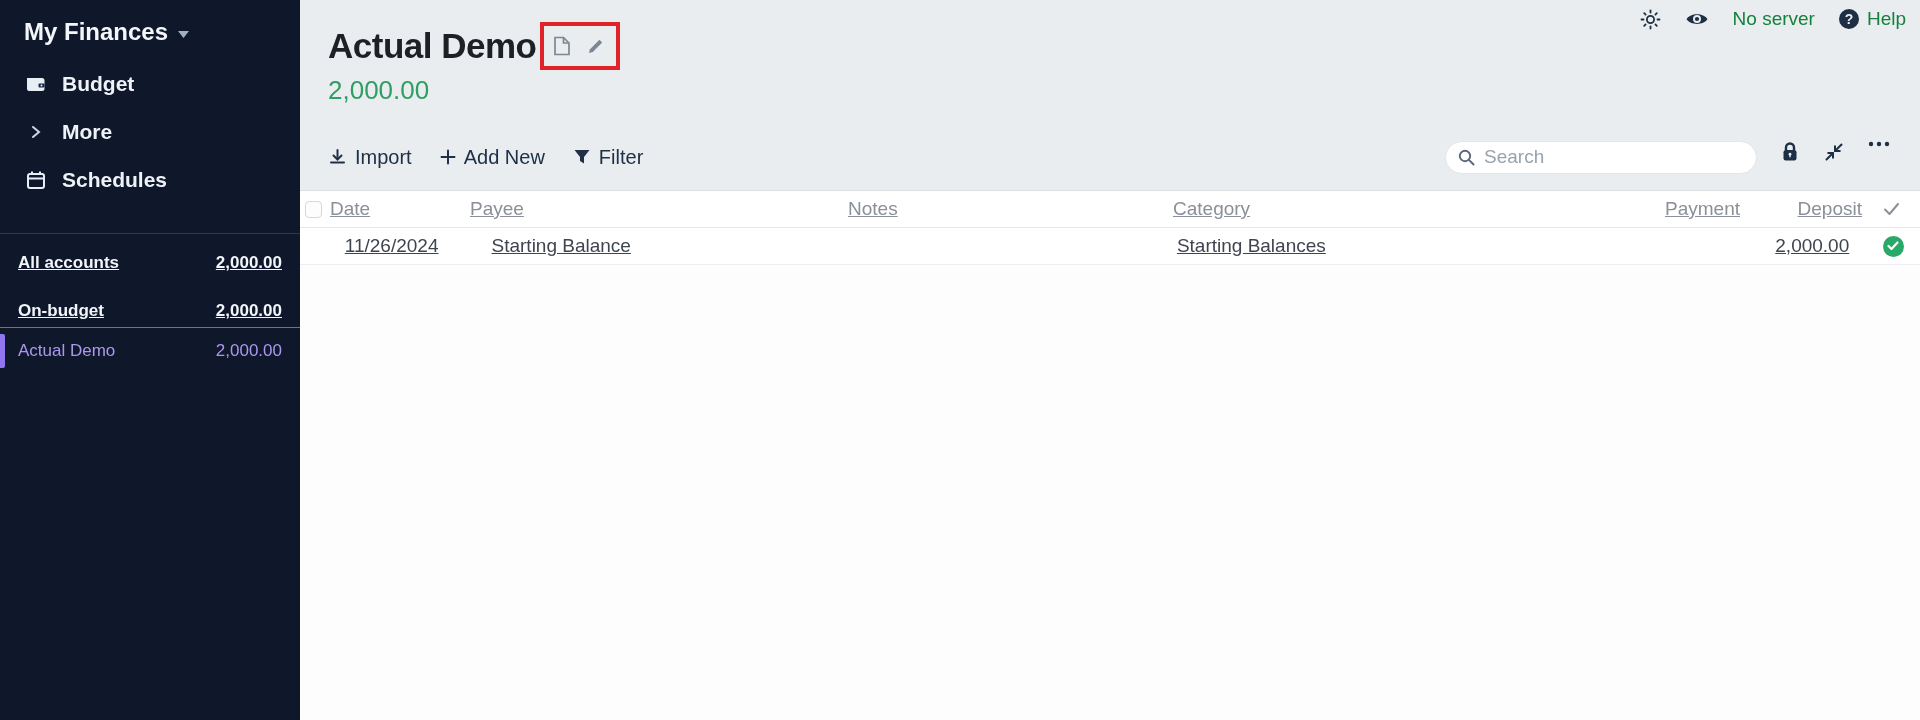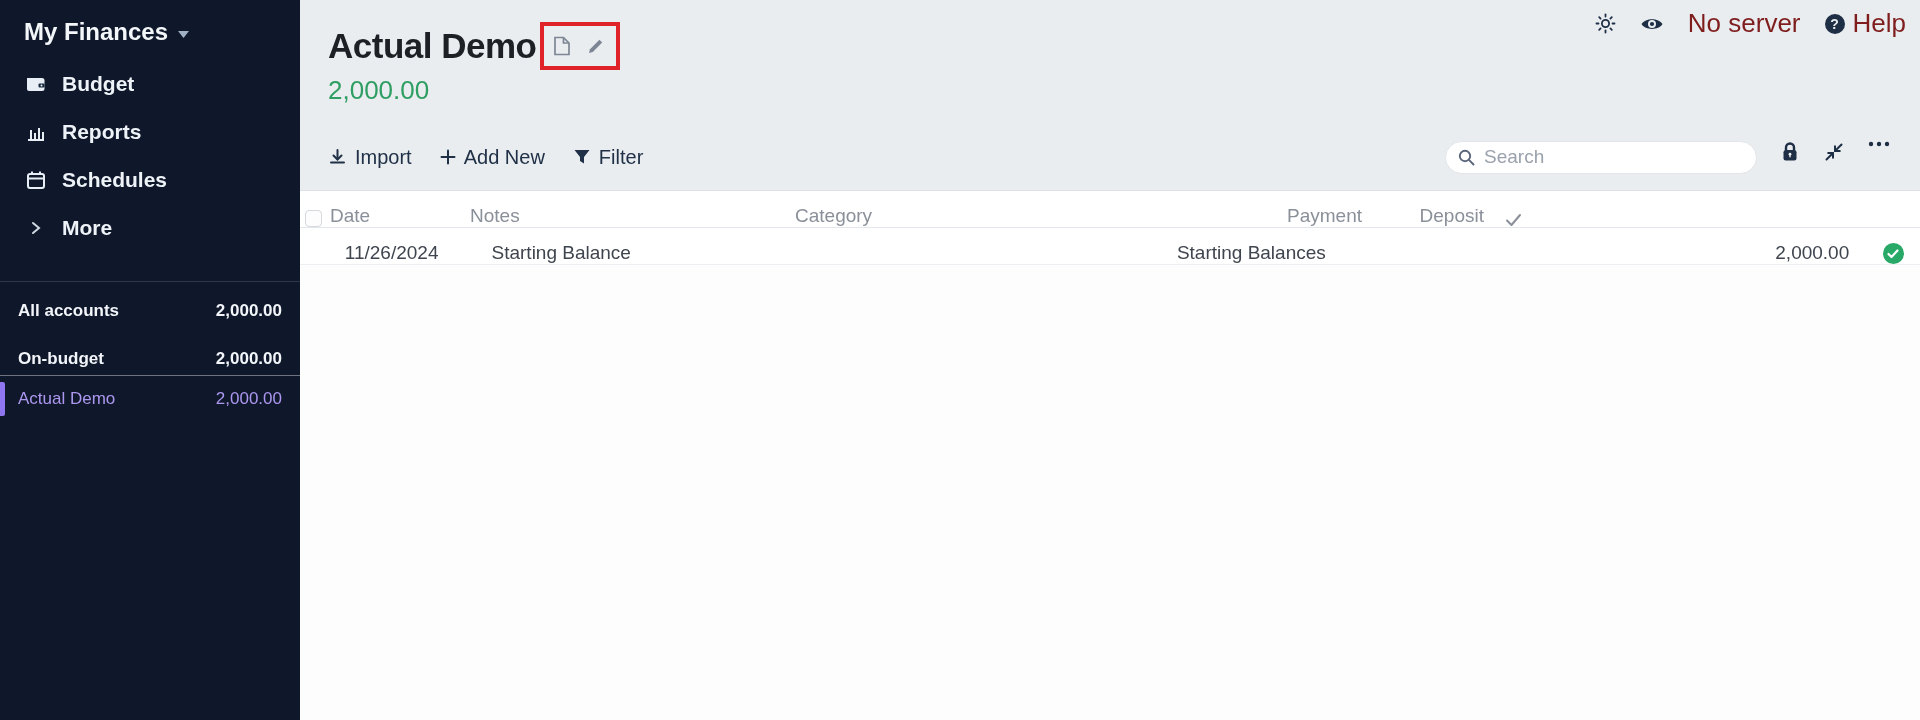--- a/index.html
+++ b/index.html
@@ -12,54 +12,54 @@
   .side-title { display:flex; align-items:center; gap:10px; padding:18px 24px 0 24px; cursor:pointer; }
   .side-title .name { font-size:24px; font-weight:600; color:#f4f7fa; }
   .side-title svg { margin-top:4px; }
   .side-nav { margin-top:14px; }
   .nav-item { display:flex; align-items:center; gap:15px; height:48px; padding-left:24px; cursor:pointer; }
   .nav-item .nav-icon { width:23px; height:23px; display:flex; align-items:center; justify-content:center; color:#e8eef5; }
   .nav-item .nav-label { font-size:21px; font-weight:600; color:#eef3f8; }
   .side-divider { height:1px; background:rgba(255,255,255,0.14); margin-top:29px; }
   .acct-rows { margin-top:12px; }
   .acct-row { display:flex; align-items:center; justify-content:space-between; height:34px; padding:0 18px; position:relative; cursor:pointer; }
-  .acct-row.summary { font-weight:700; font-size:17px; color:#f2f5f9; }
+  .acct-row.summary { font-weight:700; font-size:17px; color:#f2f5f9;text-decoration:underline; }
   .acct-row.summary + .acct-row.summary { margin-top:14px; }
   .acct-row.on-budget { border-bottom:1px solid rgba(255,255,255,0.40); }
   .acct-row.account { margin-top:5px; font-size:17px; color:#ab97ef; height:36px; }
   .acct-row.account .amount { color:#ab97ef; font-weight:400; }
   .active-bar { position:absolute; left:0; top:1px; bottom:1px; width:5px; background:#8f75f0; border-radius:0 2px 2px 0; }
 
   
   .main { flex:1; position:relative; background:#fdfdfd; }
   .main-top { position:absolute; top:0; left:0; right:0; height:190px; background:#e9edf0; }
 
   .top-strip { position:absolute; top:8px; right:14px; display:flex; align-items:center; gap:24px; color:#1e2e45; }
-  .top-strip .txt { font-size:26px; color:#7f1d1d; cursor:pointer; }
+  .top-strip .txt { font-size:19px; color:#15803d; cursor:pointer; }
   .help-wrap { display:flex; align-items:center; gap:8px; cursor:pointer; }
   .q-circle { width:20px; height:20px; border-radius:50%; background:#1e2e45; color:#e9edf0; font-size:14px; font-weight:700; display:flex; align-items:center; justify-content:center; }
 
   .account-header { position:absolute; top:22px; left:28px; }
   .title-row { display:flex; align-items:center; }
   .title-row h1 { font-size:35px; font-weight:700; color:#1d2126; letter-spacing:-0.5px; cursor:pointer; }
   .annotation-box { margin-left:4px; width:80px; height:48px; border:4px solid #e02328; display:flex; align-items:center; justify-content:center; gap:14px; }
   .annotation-box .mini-icon { width:20px; height:20px; color:#7d8694; cursor:pointer; display:flex; }
   .balance { margin-top:5px; font-size:26px; color:#2f9e62; }
 
   .toolbar { position:absolute; left:28px; right:30px; top:138px; height:38px; display:flex; align-items:center; justify-content:space-between; }
   .tb-left { display:flex; align-items:center; gap:28px; }
   .tb-btn { display:flex; align-items:center; gap:8px; font-size:20px; color:#203147; cursor:pointer; background:none; border:none; font-family:inherit; }
   .tb-right { display:flex; align-items:flex-start; gap:23px; }
   .search-pill { display:flex; align-items:center; width:312px; height:33px; border-radius:17px; background:#fff; border:1px solid #e2e5e9; padding-left:12px; }
   .search-pill input { border:none; outline:none; background:transparent; font-size:19px; color:#3f454e; margin-left:9px; width:250px; font-family:inherit; }
   .search-pill input::placeholder { color:#9aa2ad; }
   .icon-btn { background:none; border:none; cursor:pointer; display:flex; align-items:center; color:#1e2e45; padding:0; }
 
   .table { position:absolute; top:190px; left:0; right:0; bottom:0; background:#fdfdfd; }
-  .t-row { display:flex; align-items:flex-end; background:#fff; }
+  .t-row { display:flex; align-items:center; background:#fff;text-decoration:underline; }
   .t-head { height:38px; border-top:1px solid #dcdfe3; border-bottom:1px solid #e3e6ea; color:#8a9099; font-size:19px; }
   .t-data { height:37px; border-bottom:1px solid #edeef1; color:#3f454e; font-size:19px;gap:17px; }
   .c-check { width:30px; display:flex; align-items:center; }
   .c-date { width:140px; }
   .c-payee { width:378px; }
   .c-notes { width:325px; }
   .c-category { width:447px; }
   .c-payment { width:120px; text-align:right; }
   .c-deposit { width:122px; text-align:right; }
   .c-status { width:58px; display:flex; align-items:center; justify-content:center; }
@@ -85,48 +85,36 @@
           <svg width="22" height="22" viewBox="0 0 22 22">
               <path d="M2 5 h15 a2.5 2.5 0 0 1 2.5 2.5 v8 a2.5 2.5 0 0 1 -2.5 2.5 h-13 a2 2 0 0 1 -2 -2 z" fill="#e8eef5"></path>
               <rect x="13.5" y="10.5" width="6" height="4" rx="1" fill="#16293f"></rect>
               <circle cx="16.5" cy="12.5" r="1" fill="#e8eef5"></circle>
             </svg>
         </span>
         <span class="nav-label">Budget</span>
       </div>
       <div class="nav-item">
         <span class="nav-icon">
-          <svg width="22" height="22" viewBox="0 0 22 22" fill="none" stroke="#e8eef5" stroke-width="2">
-              <line x1="3" y1="19" x2="19" y2="19"></line>
-              <line x1="6" y1="19" x2="6" y2="9"></line>
-              <line x1="10" y1="19" x2="10" y2="12"></line>
-              <line x1="14" y1="19" x2="14" y2="7"></line>
-              <line x1="18" y1="19" x2="18" y2="11"></line>
-            </svg>
-        </span>
-        <span class="nav-label">Reports</span>
+          <svg width="16" height="16" viewBox="0 0 16 16" fill="none" stroke="#cfd9e4" stroke-width="2" stroke-linecap="round">
+              <polyline points="5,3 11,8 5,13"></polyline>
+            </svg>
+        </span>
+        <span class="nav-label">More</span>
       </div>
       <div class="nav-item">
         <span class="nav-icon">
           <svg width="22" height="22" viewBox="0 0 22 22" fill="none" stroke="#e8eef5" stroke-width="2">
               <rect x="3" y="5" width="16" height="14" rx="2"></rect>
               <line x1="3" y1="9.5" x2="19" y2="9.5"></line>
               <line x1="7" y1="2.5" x2="7" y2="6"></line>
               <line x1="15" y1="2.5" x2="15" y2="6"></line>
             </svg>
         </span>
         <span class="nav-label">Schedules</span>
-      </div>
-      <div class="nav-item">
-        <span class="nav-icon">
-          <svg width="16" height="16" viewBox="0 0 16 16" fill="none" stroke="#cfd9e4" stroke-width="2" stroke-linecap="round">
-              <polyline points="5,3 11,8 5,13"></polyline>
-            </svg>
-        </span>
-        <span class="nav-label">More</span>
       </div>
     </nav>
 
     <div class="side-divider"></div>
 
     <div class="acct-rows">
       <div class="acct-row summary">
         <span>All accounts</span>
         <span class="amount">2,000.00</span>
       </div>
@@ -250,20 +238,21 @@
         </button>
       </div>
     </div>
 
     <div class="table">
       <div class="t-row t-head">
         <div class="c-check">
             <span class="hd-checkbox"></span>
           </div>
         <div class="c-date">Date</div>
+        <div class="c-payee">Payee</div>
         <div class="c-notes">Notes</div>
         <div class="c-category">Category</div>
         <div class="c-payment">Payment</div>
         <div class="c-deposit">Deposit</div>
         <div class="c-status">
           <svg width="17" height="14" viewBox="0 0 17 14" fill="none" stroke="#8a9099" stroke-width="2" stroke-linecap="round" stroke-linejoin="round">
               <polyline points="2,7.5 6.5,12 15,2"></polyline>
             </svg>
         </div>
       </div>

